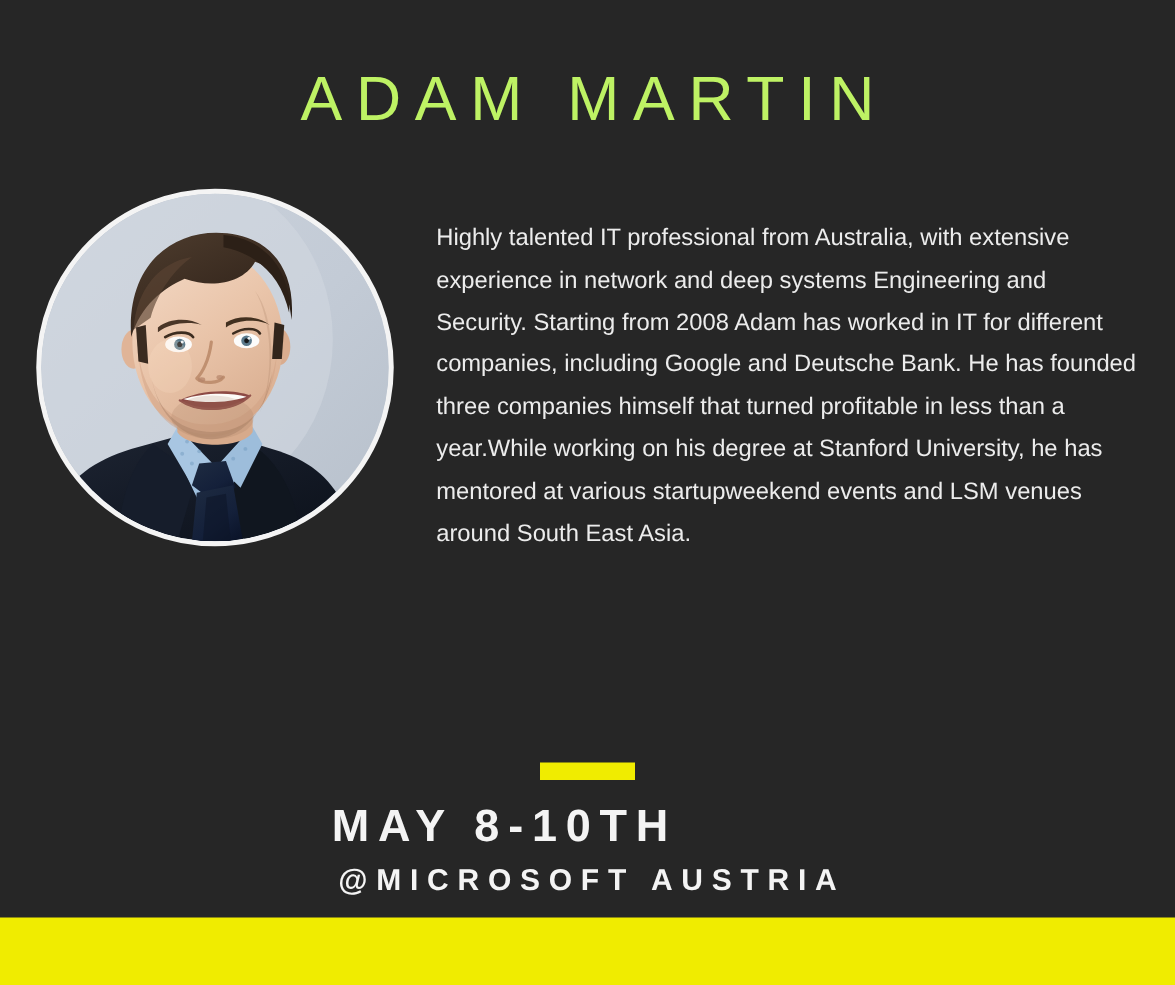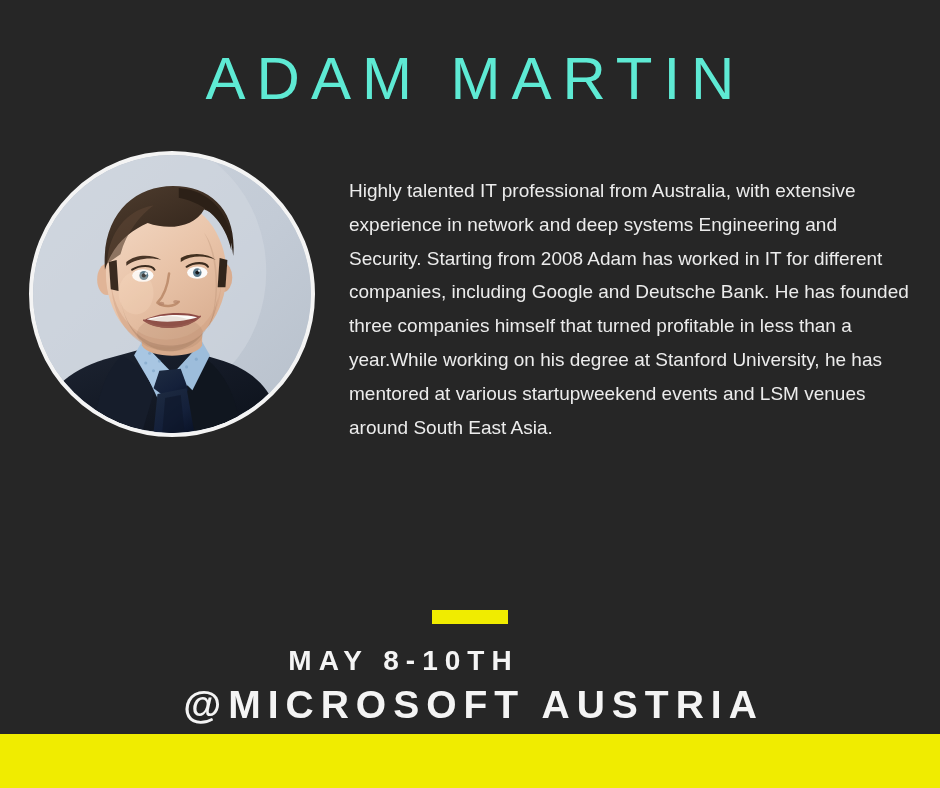--- a/index.html
+++ b/index.html
@@ -16,23 +16,23 @@
     font-family: "Liberation Sans", sans-serif;
   }
 
   
   #speaker-name {
     position: absolute;
     left: 0;
     top: 48px;
     width: 940px;
     text-align: center;
-    color: #5eead4;
-    font-family: "Liberation Sans", sans-serif;
-    font-size: 60px;
+    color: #bef264;
+    font-family: "Liberation Sans", sans-serif;
+    font-size: 50px;
     font-weight: 300;
     letter-spacing: 11px;
     line-height: 62px;
     white-space: pre;
     text-indent: 11px;
   }
 
   
   #portrait {
     position: absolute;
@@ -79,36 +79,36 @@
 
   
   #event-date {
     position: absolute;
     left: 0;
     top: 644px;
     width: 800px;
     text-align: center;
     color: #f4f4f4;
     font-family: "Liberation Sans", sans-serif;
-    font-size: 28px;
+    font-size: 36px;
     font-weight: bold;
     letter-spacing: 7px;
     line-height: 34px;
     white-space: pre;
     text-indent: 7px;
   }
   #event-venue {
     position: absolute;
     left: 0;
     top: 687px;
     width: 940px;
     text-align: center;
     color: #f4f4f4;
     font-family: "Liberation Sans", sans-serif;
-    font-size: 39px;
+    font-size: 24px;
     font-weight: bold;
     letter-spacing: 7px;
     line-height: 36px;
     white-space: pre;
     text-indent: 7px;
   }
 
   
   #bottom-band {
     position: absolute;

